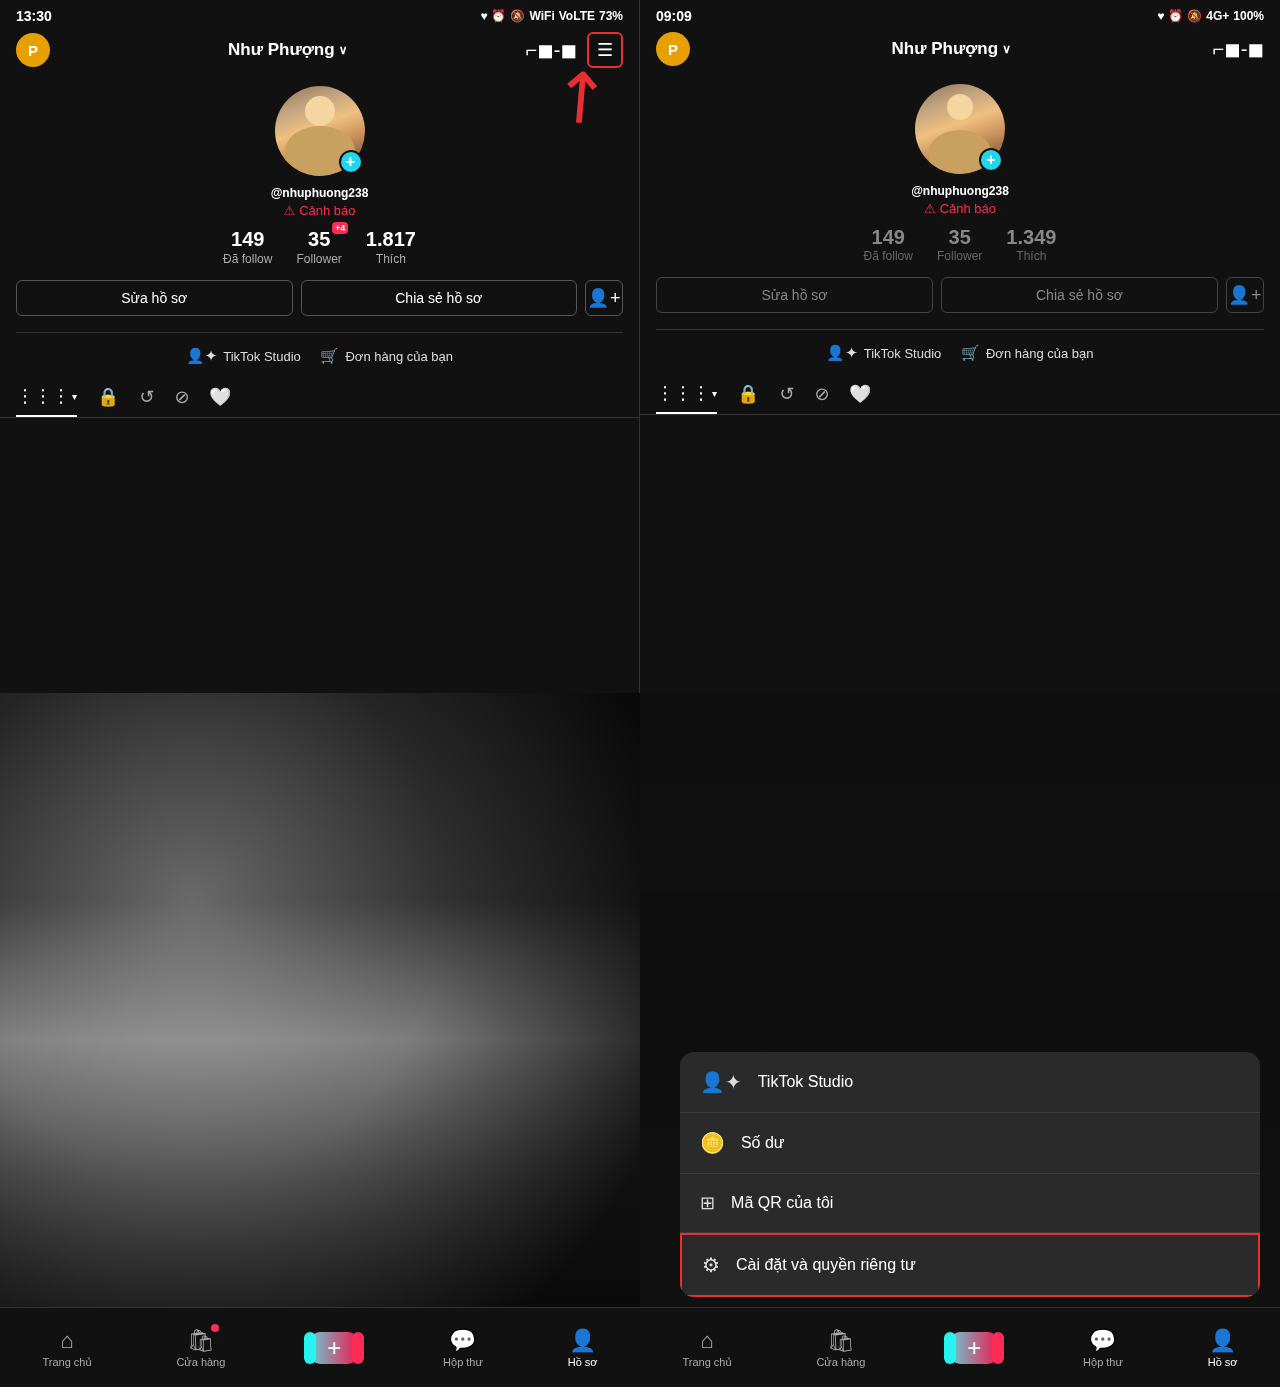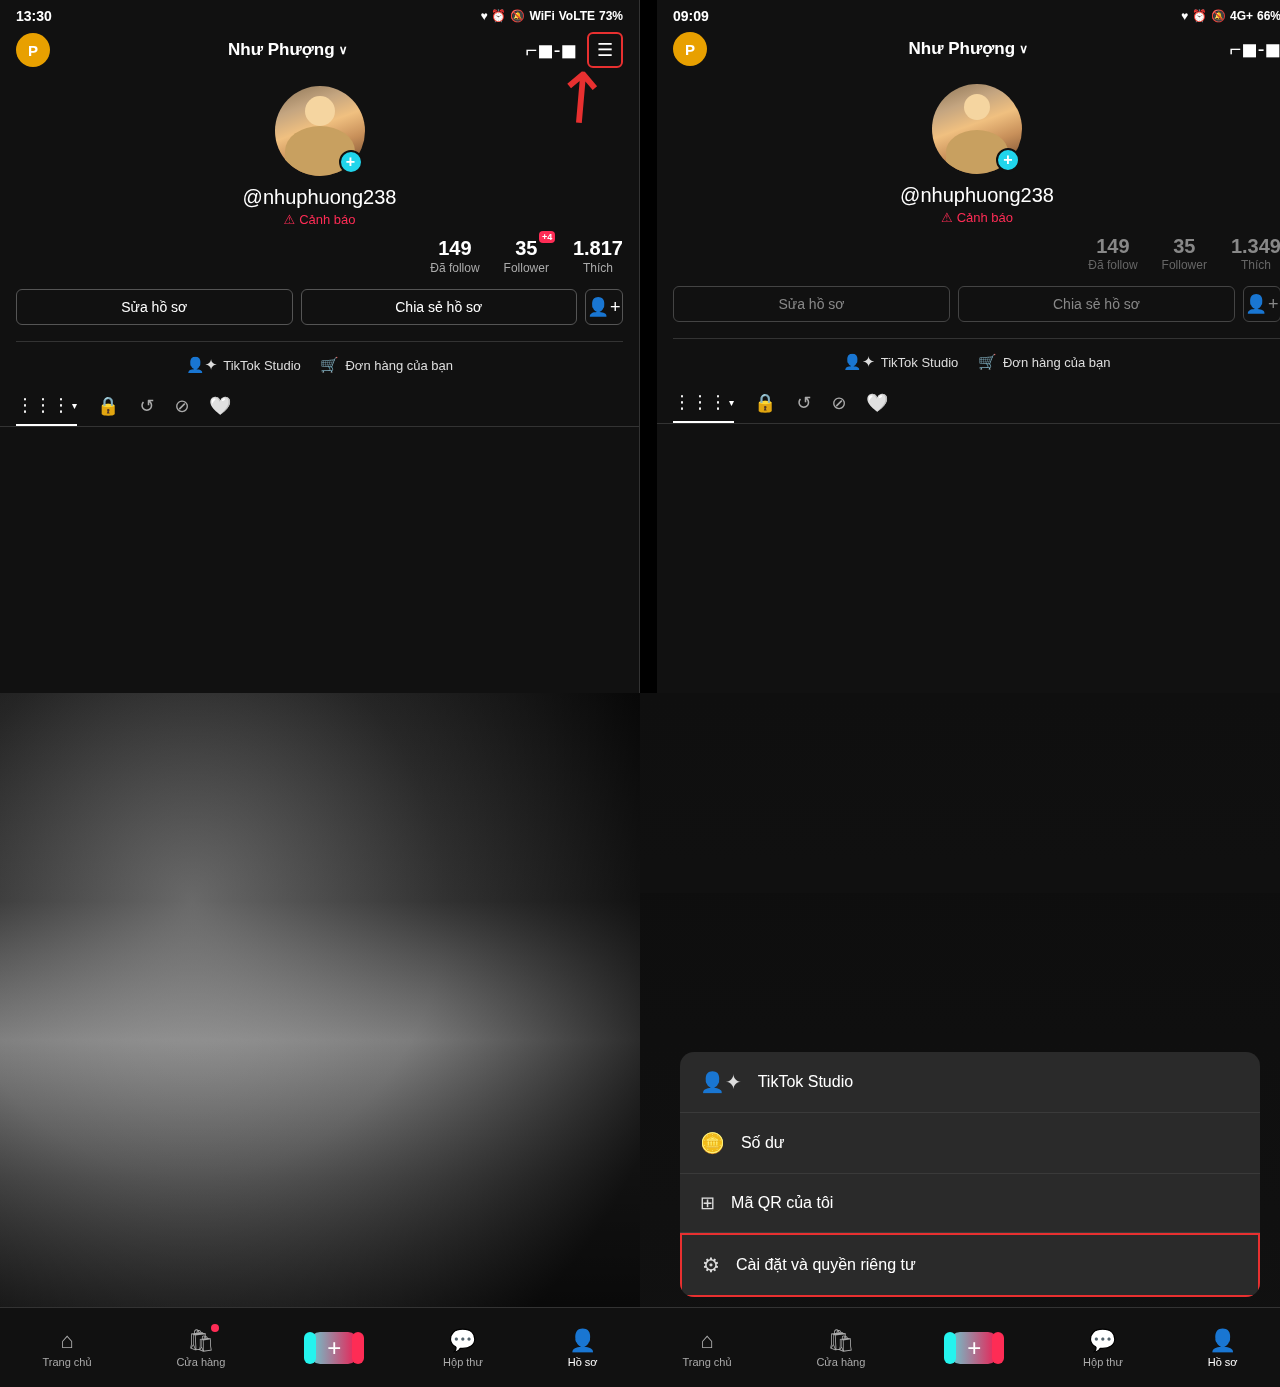--- a/index.html
+++ b/index.html
@@ -12,21 +12,20 @@
       display: flex;
       flex-direction: column;
     }
 
     
     .phones-row {
       display: flex;
       width: 1280px;
       height: 693px;
       position: relative;
-      gap: 17px;
     }
 
     .phone-panel {
       width: 640px;
       height: 693px;
       background: #111;
       position: relative;
       overflow: hidden;
       flex-shrink: 0;
     }
@@ -116,35 +115,35 @@
       width: 24px; height: 24px;
       border-radius: 50%;
       background: #20d5ec;
       display: flex; align-items: center; justify-content: center;
       color: #fff; font-size: 16px; font-weight: 700;
       border: 2px solid #111;
     }
 
     .username {
       color: #fff;
-      font-size: 20px;
-      font-weight: 400;
+      font-size: 12px;
+      font-weight: 700;
       margin-bottom: 3px;
     }
 
     .warning-row {
       display: flex; align-items: center; gap: 4px;
       color: #fe2c55; font-size: 13px; margin-bottom: 10px;
     }
     .warning-icon { font-size: 13px; }
 
     
     .stats-row {
       display: flex;
-      justify-content: flex-end;
+      justify-content: center;
       gap: 24px;
       margin-bottom: 14px;
       width: 100%;
     }
 
     .stat-item {
       display: flex; flex-direction: column; align-items: center;
     }
 
     .stat-number {
@@ -607,21 +606,21 @@
 
   <div class="phone-panel">
 
     <div class="status-bar">
       <span class="status-left">09:09</span>
       <div class="status-right">
         <span>♥</span>
         <span>⏰</span>
         <span>🔕</span>
         <span>4G+</span>
-        <span>66%</span>
+        <span>100%</span>
       </div>
     </div>
 
     <div class="top-nav">
       <div class="avatar-p">P</div>
       <div class="username-row">
         <span>Như Phượng</span>
         <span class="chevron">∨</span>
       </div>
       <div class="nav-icons">

